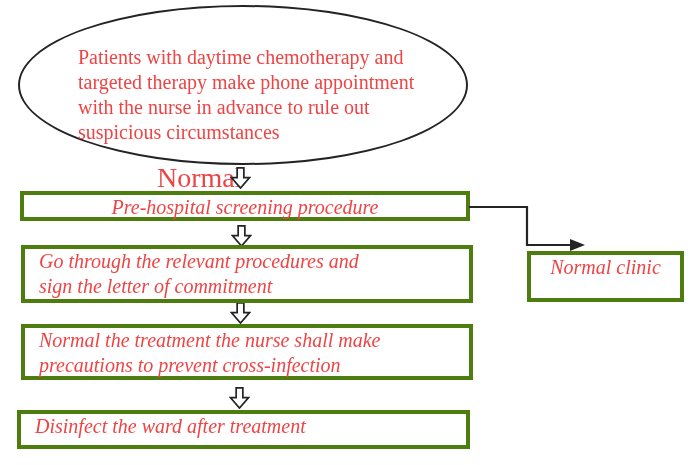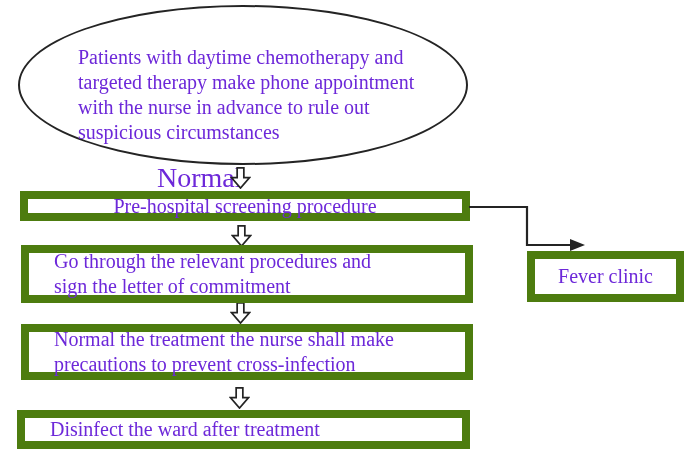--- a/index.html
+++ b/index.html
@@ -2,21 +2,21 @@
 <html><head>
 <meta charset="utf-8">
 <style>
   html, body { margin: 0; padding: 0; background: #ffffff; }
   .canvas {
     position: relative;
     width: 700px;
     height: 465px;
     background: #ffffff;
     font-family: "Liberation Serif", "DejaVu Serif", serif;
-    color: #6d28d9;
+    color: #ef4444;
     overflow: hidden;
   }
   .ellipse {
     position: absolute;
     left: 18px; top: 5px;
     width: 450px; height: 160px;
     border: 2px solid #242424;
     border-radius: 50%;
     background: #ffffff;
     box-sizing: border-box;
@@ -33,32 +33,32 @@
     position: absolute;
     font-size: 28px;
     line-height: 22px;
     white-space: nowrap;
     margin-left: 40px;
   }
   .label-normal   { left: 117px; top: 167px; }
   .label-abnormal { left: 561px; top: 212px; }
   .box {
     position: absolute;
-    border: 8px solid #4d7c0f;
+    border: 4px solid #4d7c0f;
     background: #ffffff;
     box-sizing: border-box;
     font-size: 20px;
     line-height: 25px;
     display: flex;
     flex-direction: column;
-    justify-content: center;
+    font-style: italic;
   }
   .box .txt { white-space: pre-line; }
   .box.center { align-items: center; text-align: center; }
-  .box.leftpad { padding-left: 25px; }
+  .box.leftpad { padding-left: 14px; }
   .box-step1 { left: 20px;  top: 191px; width: 450px; height: 30px; }
   .box-step2 { left: 21px;  top: 245px; width: 452px; height: 58px; }
   .box-step3 { left: 21px;  top: 324px; width: 452px; height: 56px; }
   .box-step4 { left: 17px;  top: 410px; width: 453px; height: 39px; }
   .box-fever { left: 527px; top: 251px; width: 157px; height: 51px; }
   .down-arrow { position: absolute; width: 21px; height: 22px; }
   .arrow-1 { left: 230px; top: 167px; }
   .arrow-2 { left: 231px; top: 225px; }
   .arrow-3 { left: 230px; top: 302px; }
   .arrow-4 { left: 229px; top: 387px; }
@@ -108,16 +108,16 @@
     <div class="txt">Disinfect the ward after treatment</div>
   </div>
 
   <svg class="connector" viewBox="0 0 130 58">
     <path d="M1 9 H59 V47 H102" fill="none" stroke="#242424" stroke-width="2.2"></path>
     <polygon points="102,41 117,47 102,53" fill="#242424"></polygon>
   </svg>
 
 
   <div class="box center box-fever">
-    <div class="txt">Fever clinic</div>
+    <div class="txt">Normal clinic</div>
   </div>
 
 </div>
 
 </body></html>

